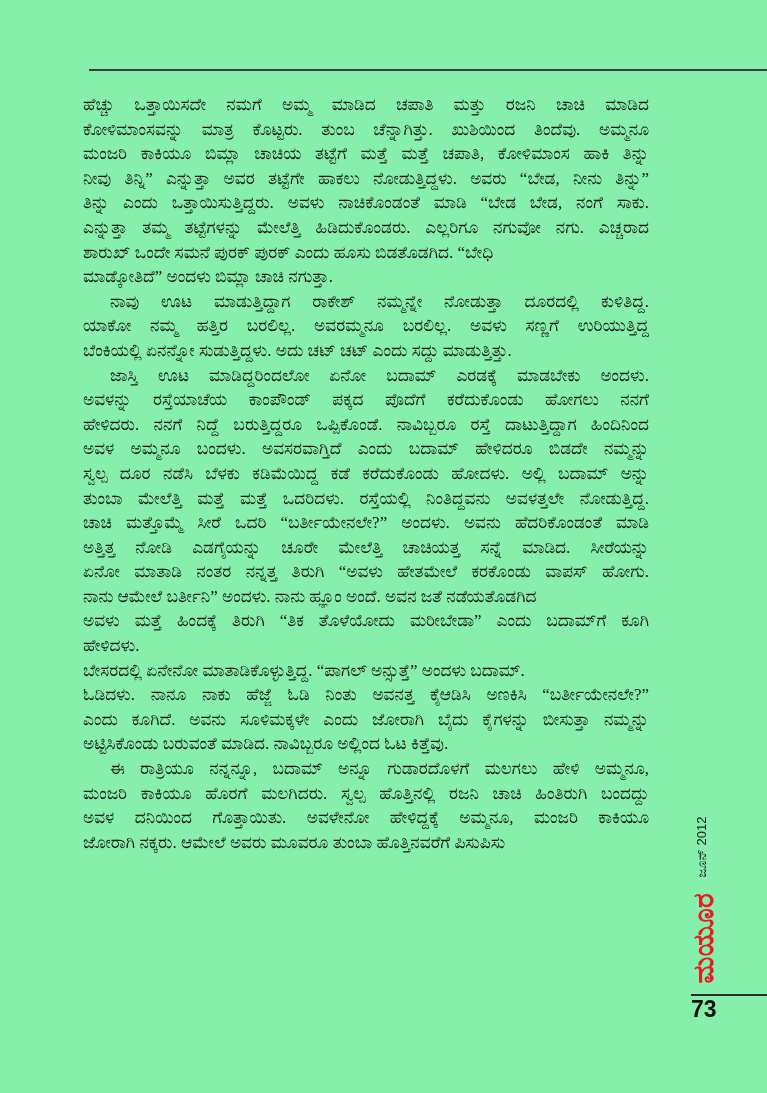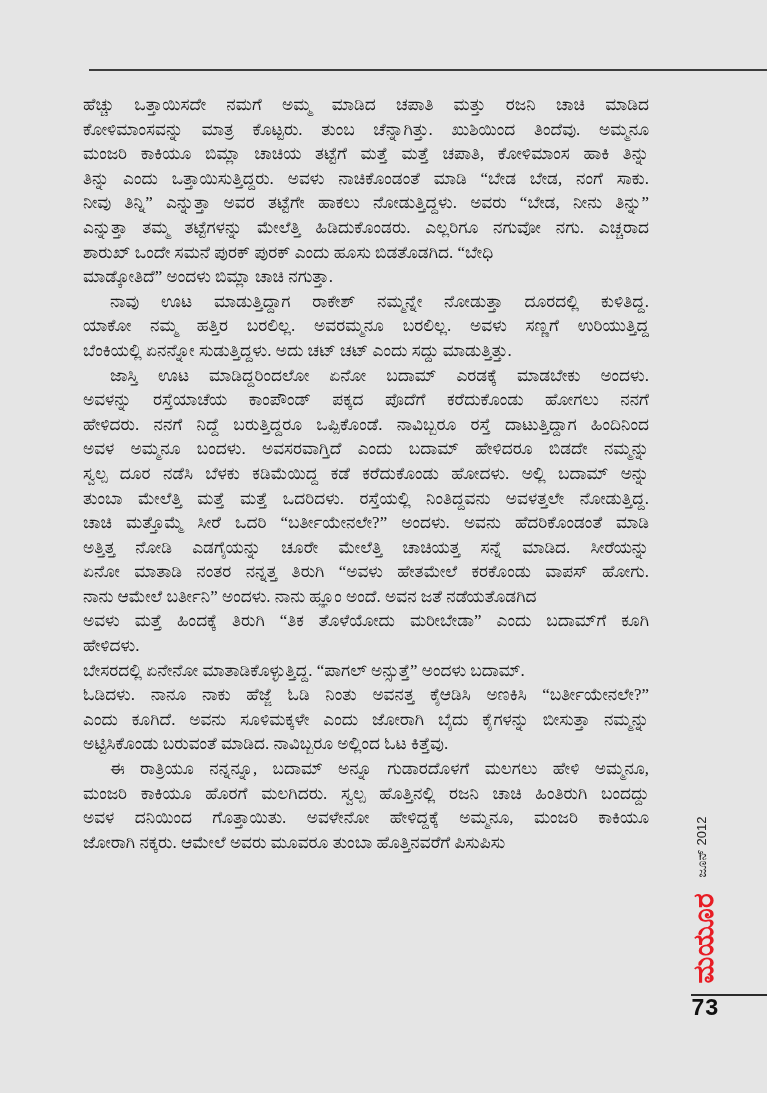--- a/index.html
+++ b/index.html
@@ -4,21 +4,21 @@
 <style>
   html, body {
     margin: 0;
     padding: 0;
     background: #ffffff;
   }
   .page {
     position: relative;
     width: 767px;
     height: 1093px;
-    background: #e5e5e5;
+    background: #86efac;
     overflow: hidden;
     font-family: "Liberation Serif", serif;
   }
   .top-rule {
     position: absolute;
     left: 89px;
     top: 69px;
     width: 678px;
     height: 2px;
     background: #3d3d3d;
@@ -82,39 +82,39 @@
     left: 691px;
     top: 994px;
     width: 76px;
     height: 2px;
     background: #2b2b2b;
   }
   .page-number {
     position: absolute;
     left: 691px;
     top: 996px;
-    font-family: Liberation Mono, monospace;
+    font-family: Liberation Sans, sans-serif;
     font-size: 23px;
     font-weight: bold;
     color: #111111;
   }
 </style>
 </head>
 <body>
 
 <div class="page">
 
   <div class="top-rule"></div>
 
   <div class="text-block">
     <div class="ln">ಹೆಚ್ಚು ಒತ್ತಾಯಿಸದೇ ನಮಗೆ ಅಮ್ಮ ಮಾಡಿದ ಚಪಾತಿ ಮತ್ತು ರಜನಿ ಚಾಚಿ ಮಾಡಿದ</div>
     <div class="ln">ಕೋಳಿಮಾಂಸವನ್ನು ಮಾತ್ರ ಕೊಟ್ಟರು. ತುಂಬ ಚೆನ್ನಾಗಿತ್ತು. ಖುಶಿಯಿಂದ ತಿಂದೆವು. ಅಮ್ಮನೂ</div>
     <div class="ln">ಮಂಜರಿ ಕಾಕಿಯೂ ಬಿಮ್ಲಾ ಚಾಚಿಯ ತಟ್ಟೆಗೆ ಮತ್ತೆ ಮತ್ತೆ ಚಪಾತಿ, ಕೋಳಿಮಾಂಸ ಹಾಕಿ ತಿನ್ನು</div>
+    <div class="ln">ನೀವು ತಿನ್ನಿ” ಎನ್ನುತ್ತಾ ಅವರ ತಟ್ಟೆಗೇ ಹಾಕಲು ನೋಡುತ್ತಿದ್ದಳು. ಅವರು “ಬೇಡ, ನೀನು ತಿನ್ನು”</div>
     <div class="ln">ತಿನ್ನು ಎಂದು ಒತ್ತಾಯಿಸುತ್ತಿದ್ದರು. ಅವಳು ನಾಚಿಕೊಂಡಂತೆ ಮಾಡಿ “ಬೇಡ ಬೇಡ, ನಂಗೆ ಸಾಕು.</div>
-    <div class="ln">ನೀವು ತಿನ್ನಿ” ಎನ್ನುತ್ತಾ ಅವರ ತಟ್ಟೆಗೇ ಹಾಕಲು ನೋಡುತ್ತಿದ್ದಳು. ಅವರು “ಬೇಡ, ನೀನು ತಿನ್ನು”</div>
     <div class="ln">ಎನ್ನುತ್ತಾ ತಮ್ಮ ತಟ್ಟೆಗಳನ್ನು ಮೇಲೆತ್ತಿ ಹಿಡಿದುಕೊಂಡರು. ಎಲ್ಲರಿಗೂ ನಗುವೋ ನಗು. ಎಚ್ಚರಾದ</div>
     <div class="ln left">ಶಾರುಖ್ ಒಂದೇ ಸಮನೆ ಪುರಕ್ ಪುರಕ್ ಎಂದು ಹೂಸು ಬಿಡತೊಡಗಿದ. “ಬೇಧಿ</div>
     <div class="ln left">ಮಾಡ್ಕೋತಿದೆ” ಅಂದಳು ಬಿಮ್ಲಾ ಚಾಚಿ ನಗುತ್ತಾ.</div>
     <div class="ln ind">ನಾವು ಊಟ ಮಾಡುತ್ತಿದ್ದಾಗ ರಾಕೇಶ್ ನಮ್ಮನ್ನೇ ನೋಡುತ್ತಾ ದೂರದಲ್ಲಿ ಕುಳಿತಿದ್ದ.</div>
     <div class="ln">ಯಾಕೋ ನಮ್ಮ ಹತ್ತಿರ ಬರಲಿಲ್ಲ. ಅವರಮ್ಮನೂ ಬರಲಿಲ್ಲ. ಅವಳು ಸಣ್ಣಗೆ ಉರಿಯುತ್ತಿದ್ದ</div>
     <div class="ln left">ಬೆಂಕಿಯಲ್ಲಿ ಏನನ್ನೋ ಸುಡುತ್ತಿದ್ದಳು. ಅದು ಚಟ್ ಚಟ್ ಎಂದು ಸದ್ದು ಮಾಡುತ್ತಿತ್ತು.</div>
     <div class="ln ind">ಜಾಸ್ತಿ ಊಟ ಮಾಡಿದ್ದರಿಂದಲೋ ಏನೋ ಬದಾಮ್ ಎರಡಕ್ಕೆ ಮಾಡಬೇಕು ಅಂದಳು.</div>
     <div class="ln">ಅವಳನ್ನು ರಸ್ತೆಯಾಚೆಯ ಕಾಂಪೌಂಡ್ ಪಕ್ಕದ ಪೊದೆಗೆ ಕರೆದುಕೊಂಡು ಹೋಗಲು ನನಗೆ</div>
     <div class="ln">ಹೇಳಿದರು. ನನಗೆ ನಿದ್ದೆ ಬರುತ್ತಿದ್ದರೂ ಒಪ್ಪಿಕೊಂಡೆ. ನಾವಿಬ್ಬರೂ ರಸ್ತೆ ದಾಟುತ್ತಿದ್ದಾಗ ಹಿಂದಿನಿಂದ</div>
     <div class="ln">ಅವಳ ಅಮ್ಮನೂ ಬಂದಳು. ಅವಸರವಾಗ್ತಿದೆ ಎಂದು ಬದಾಮ್ ಹೇಳಿದರೂ ಬಿಡದೇ ನಮ್ಮನ್ನು</div>

